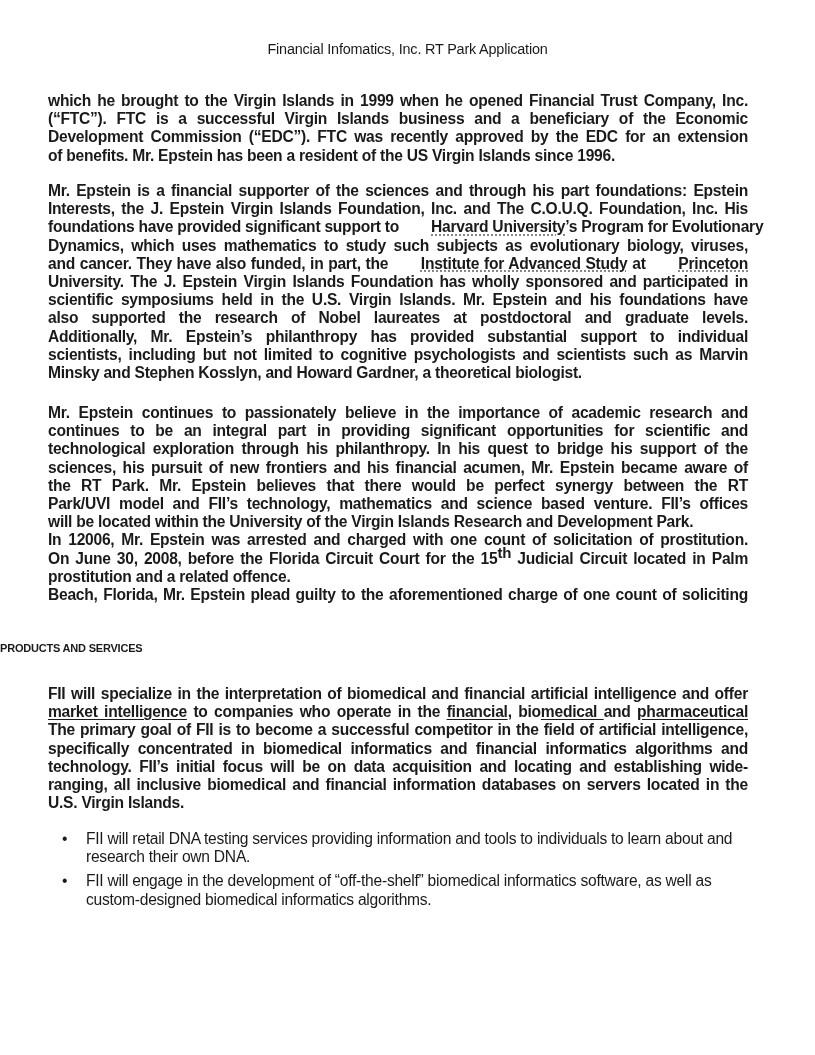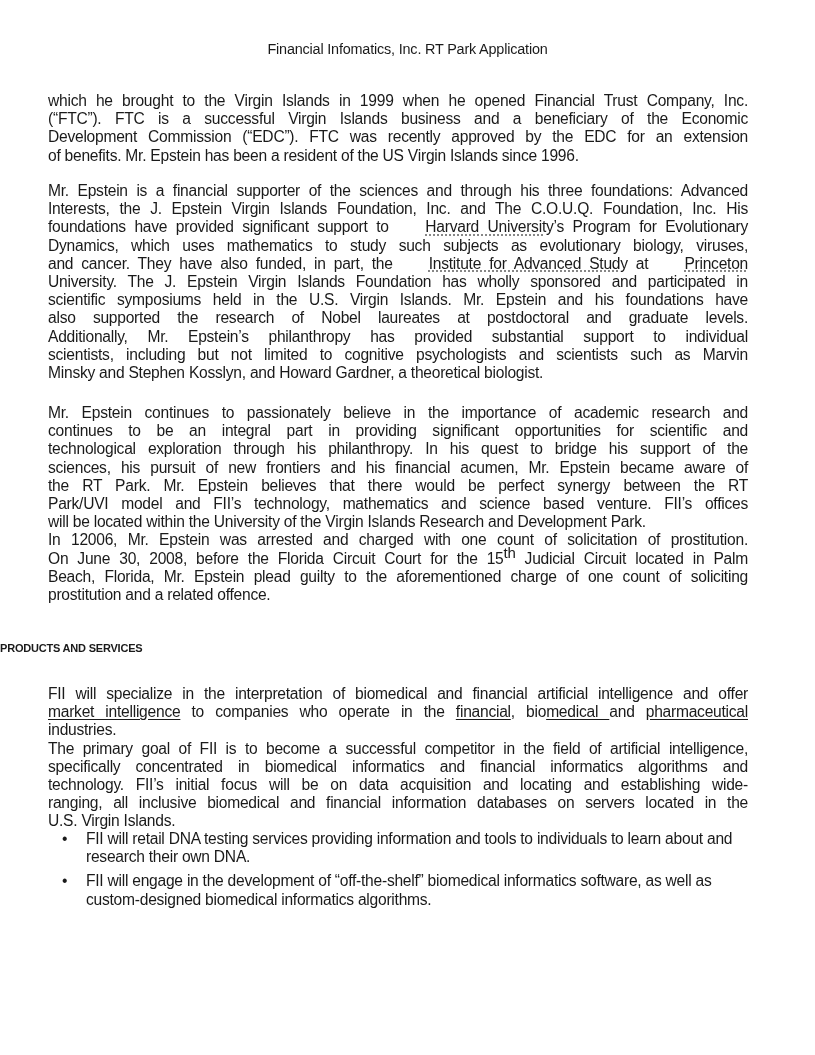--- a/index.html
+++ b/index.html
@@ -37,20 +37,21 @@
       width: 700px;
       font-size: 15.6px;
       line-height: 18.2px;
       text-align: justify;
       letter-spacing: -0.25px;
     }
     .line {
       display: block;
       white-space: nowrap;
       text-align-last: justify;
+      font-weight: bold;
     }
     .line.last {
       text-align-last: left;
     }
     .u {
       text-decoration: underline;
       text-decoration-style: dotted;
       text-decoration-color: #666;
       text-underline-offset: 2px;
       margin-left: 28px;
@@ -96,21 +97,21 @@
   <div class="running-header">Financial Infomatics, Inc. RT Park Application</div>
 
   <div class="body-text" style="top:92px;">
     <span class="line">which he brought to the Virgin Islands in 1999 when he opened Financial Trust Company, Inc.</span>
     <span class="line">(“FTC”).  FTC is a successful Virgin Islands business and a beneficiary of the Economic</span>
     <span class="line">Development Commission (“EDC”).  FTC was recently approved by the EDC for an extension</span>
     <span class="line last">of benefits.   Mr. Epstein has been a resident of the US Virgin Islands since 1996.</span>
   </div>
 
   <div class="body-text" style="top:182px;">
-    <span class="line">Mr. Epstein is a financial supporter of the sciences and through his three foundations:  Advanced</span>
+    <span class="line">Mr. Epstein is a financial supporter of the sciences and through his part foundations:  Epstein</span>
     <span class="line">Interests, the J. Epstein Virgin Islands Foundation, Inc. and The C.O.U.Q. Foundation, Inc. His</span>
     <span class="line"><span>foundations have provided significant support to </span><span class="u">Harvard University</span><span>’s Program for Evolutionary</span></span>
     <span class="line">Dynamics, which uses mathematics to study such subjects as evolutionary biology, viruses,</span>
     <span class="line"><span>and cancer. They have also funded, in part, the </span><span class="u">Institute for Advanced Study</span><span> at </span><span class="u">Princeton</span></span>
     <span class="line">University. The J. Epstein Virgin Islands Foundation has wholly sponsored and participated in</span>
     <span class="line">scientific symposiums held in the U.S. Virgin Islands. Mr. Epstein and his foundations have</span>
     <span class="line">also supported the research of Nobel laureates at postdoctoral and graduate levels.</span>
     <span class="line">Additionally, Mr. Epstein’s philanthropy has provided substantial support to individual</span>
     <span class="line">scientists, including but not limited to cognitive psychologists and scientists such as Marvin</span>
     <span class="line last">Minsky and Stephen Kosslyn, and Howard Gardner, a theoretical biologist.</span>
@@ -119,30 +120,29 @@
   <div class="body-text" style="top:404px;">
     <span class="line">Mr. Epstein continues to passionately believe in the importance of academic research and</span>
     <span class="line">continues to be an integral part in providing significant opportunities for scientific and</span>
     <span class="line">technological exploration through his philanthropy. In his quest to bridge his support of the</span>
     <span class="line">sciences, his pursuit of new frontiers and his financial acumen, Mr. Epstein became aware of</span>
     <span class="line">the RT Park.  Mr. Epstein believes that there would be perfect synergy between the RT</span>
     <span class="line">Park/UVI model and FII’s technology, mathematics and science based venture.   FII’s offices</span>
     <span class="line last">will be located within the University of the Virgin Islands Research and Development Park.</span>
     <span class="line">In 12006, Mr. Epstein was arrested and charged with one count of solicitation of prostitution.</span>
     <span class="line"><span>On June 30, 2008, before the Florida Circuit Court for the 15</span><sup>th</sup><span> Judicial Circuit located in Palm</span></span>
+    <span class="line last">prostitution and a related offence.</span>
     <span class="line">Beach, Florida, Mr. Epstein plead guilty to the aforementioned charge of one count of soliciting</span>
-    <span class="line last">prostitution and a related offence.</span>
   </div>
 
   <div class="section-heading">PRODUCTS AND SERVICES</div>
 
   <div class="body-text" style="top:685px;">
     <span class="line">FII will specialize in the interpretation of biomedical and financial artificial intelligence and offer</span>
     <span class="line"><span class="u-solid">market intelligence</span><span> to companies who operate in the </span><span class="u-solid">financial</span><span>, bio</span><span class="u-solid">medical </span><span>and </span><span class="u-solid">pharmaceutical</span></span>
-    <span class="line last">industries.</span>
     <span class="line">The primary goal of FII is to become a successful competitor in the field of artificial intelligence,</span>
     <span class="line">specifically concentrated in biomedical informatics and financial informatics algorithms and</span>
     <span class="line">technology. FII’s initial focus will be on data acquisition and locating and establishing wide-</span>
     <span class="line">ranging, all inclusive biomedical and financial information databases on servers located in the</span>
     <span class="line last">U.S. Virgin Islands.</span>
   </div>
 
   <div class="bullets" style="top:830px;">
     <div class="bullet-item">
       <span class="bullet-dot">•</span>

